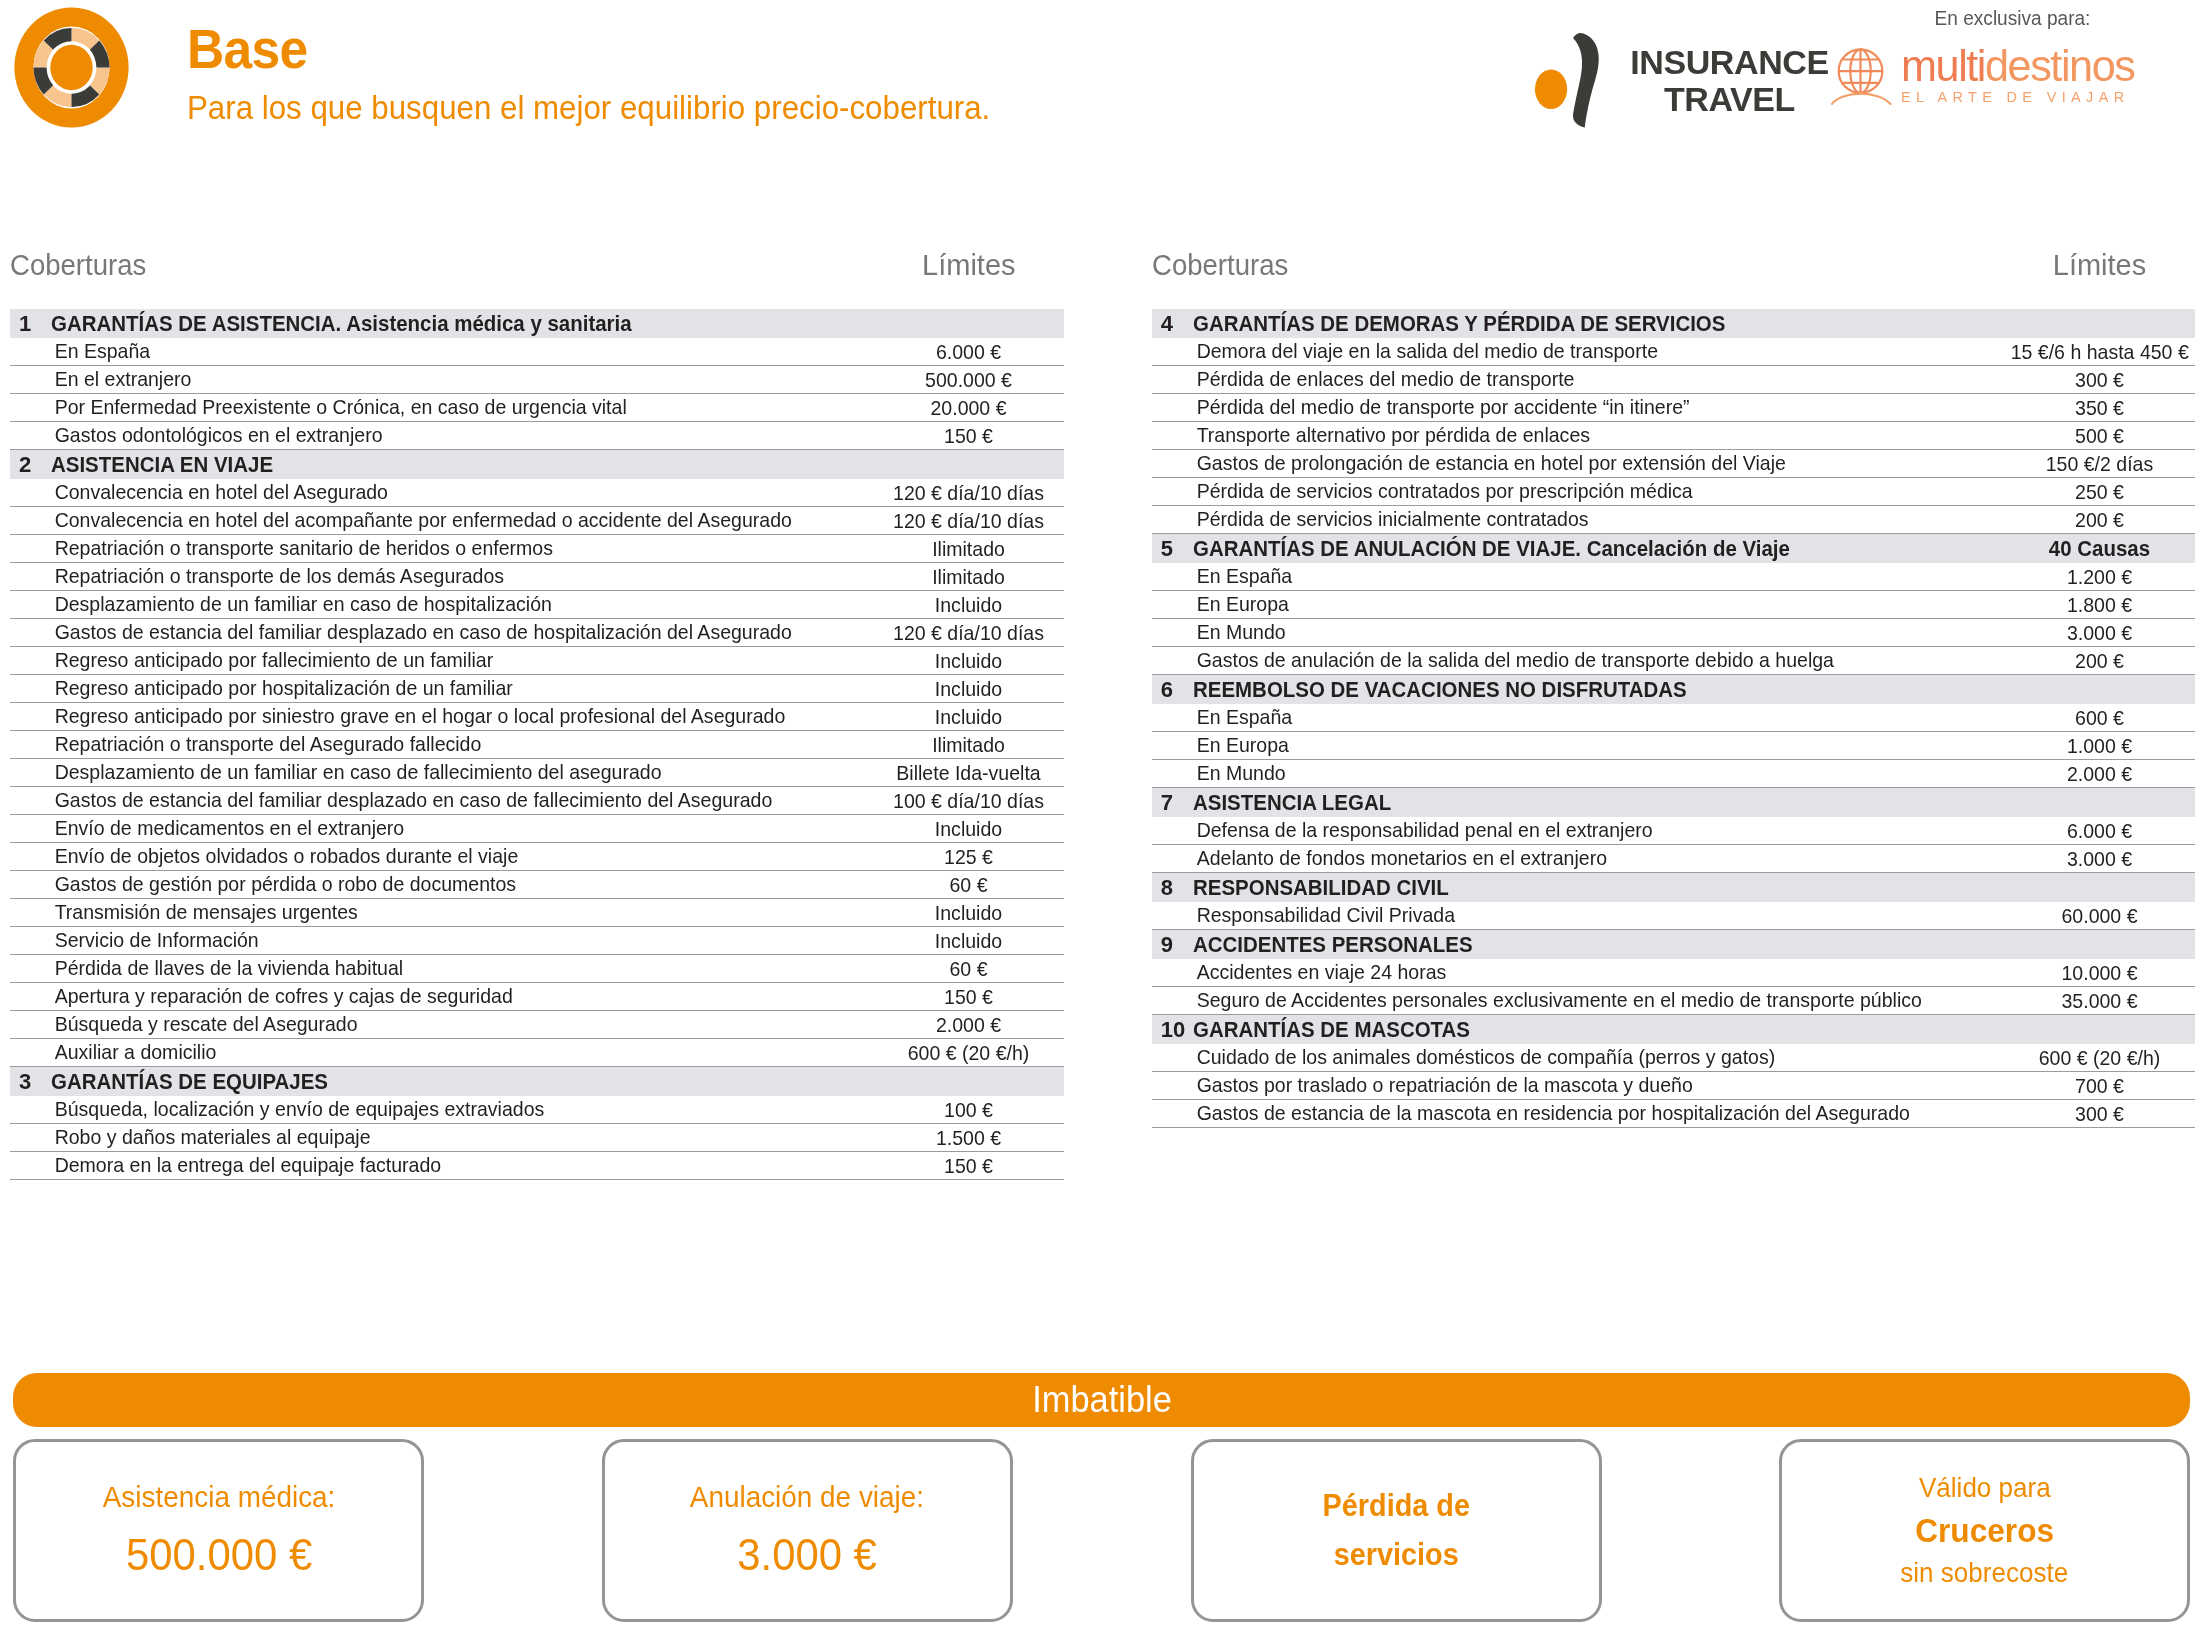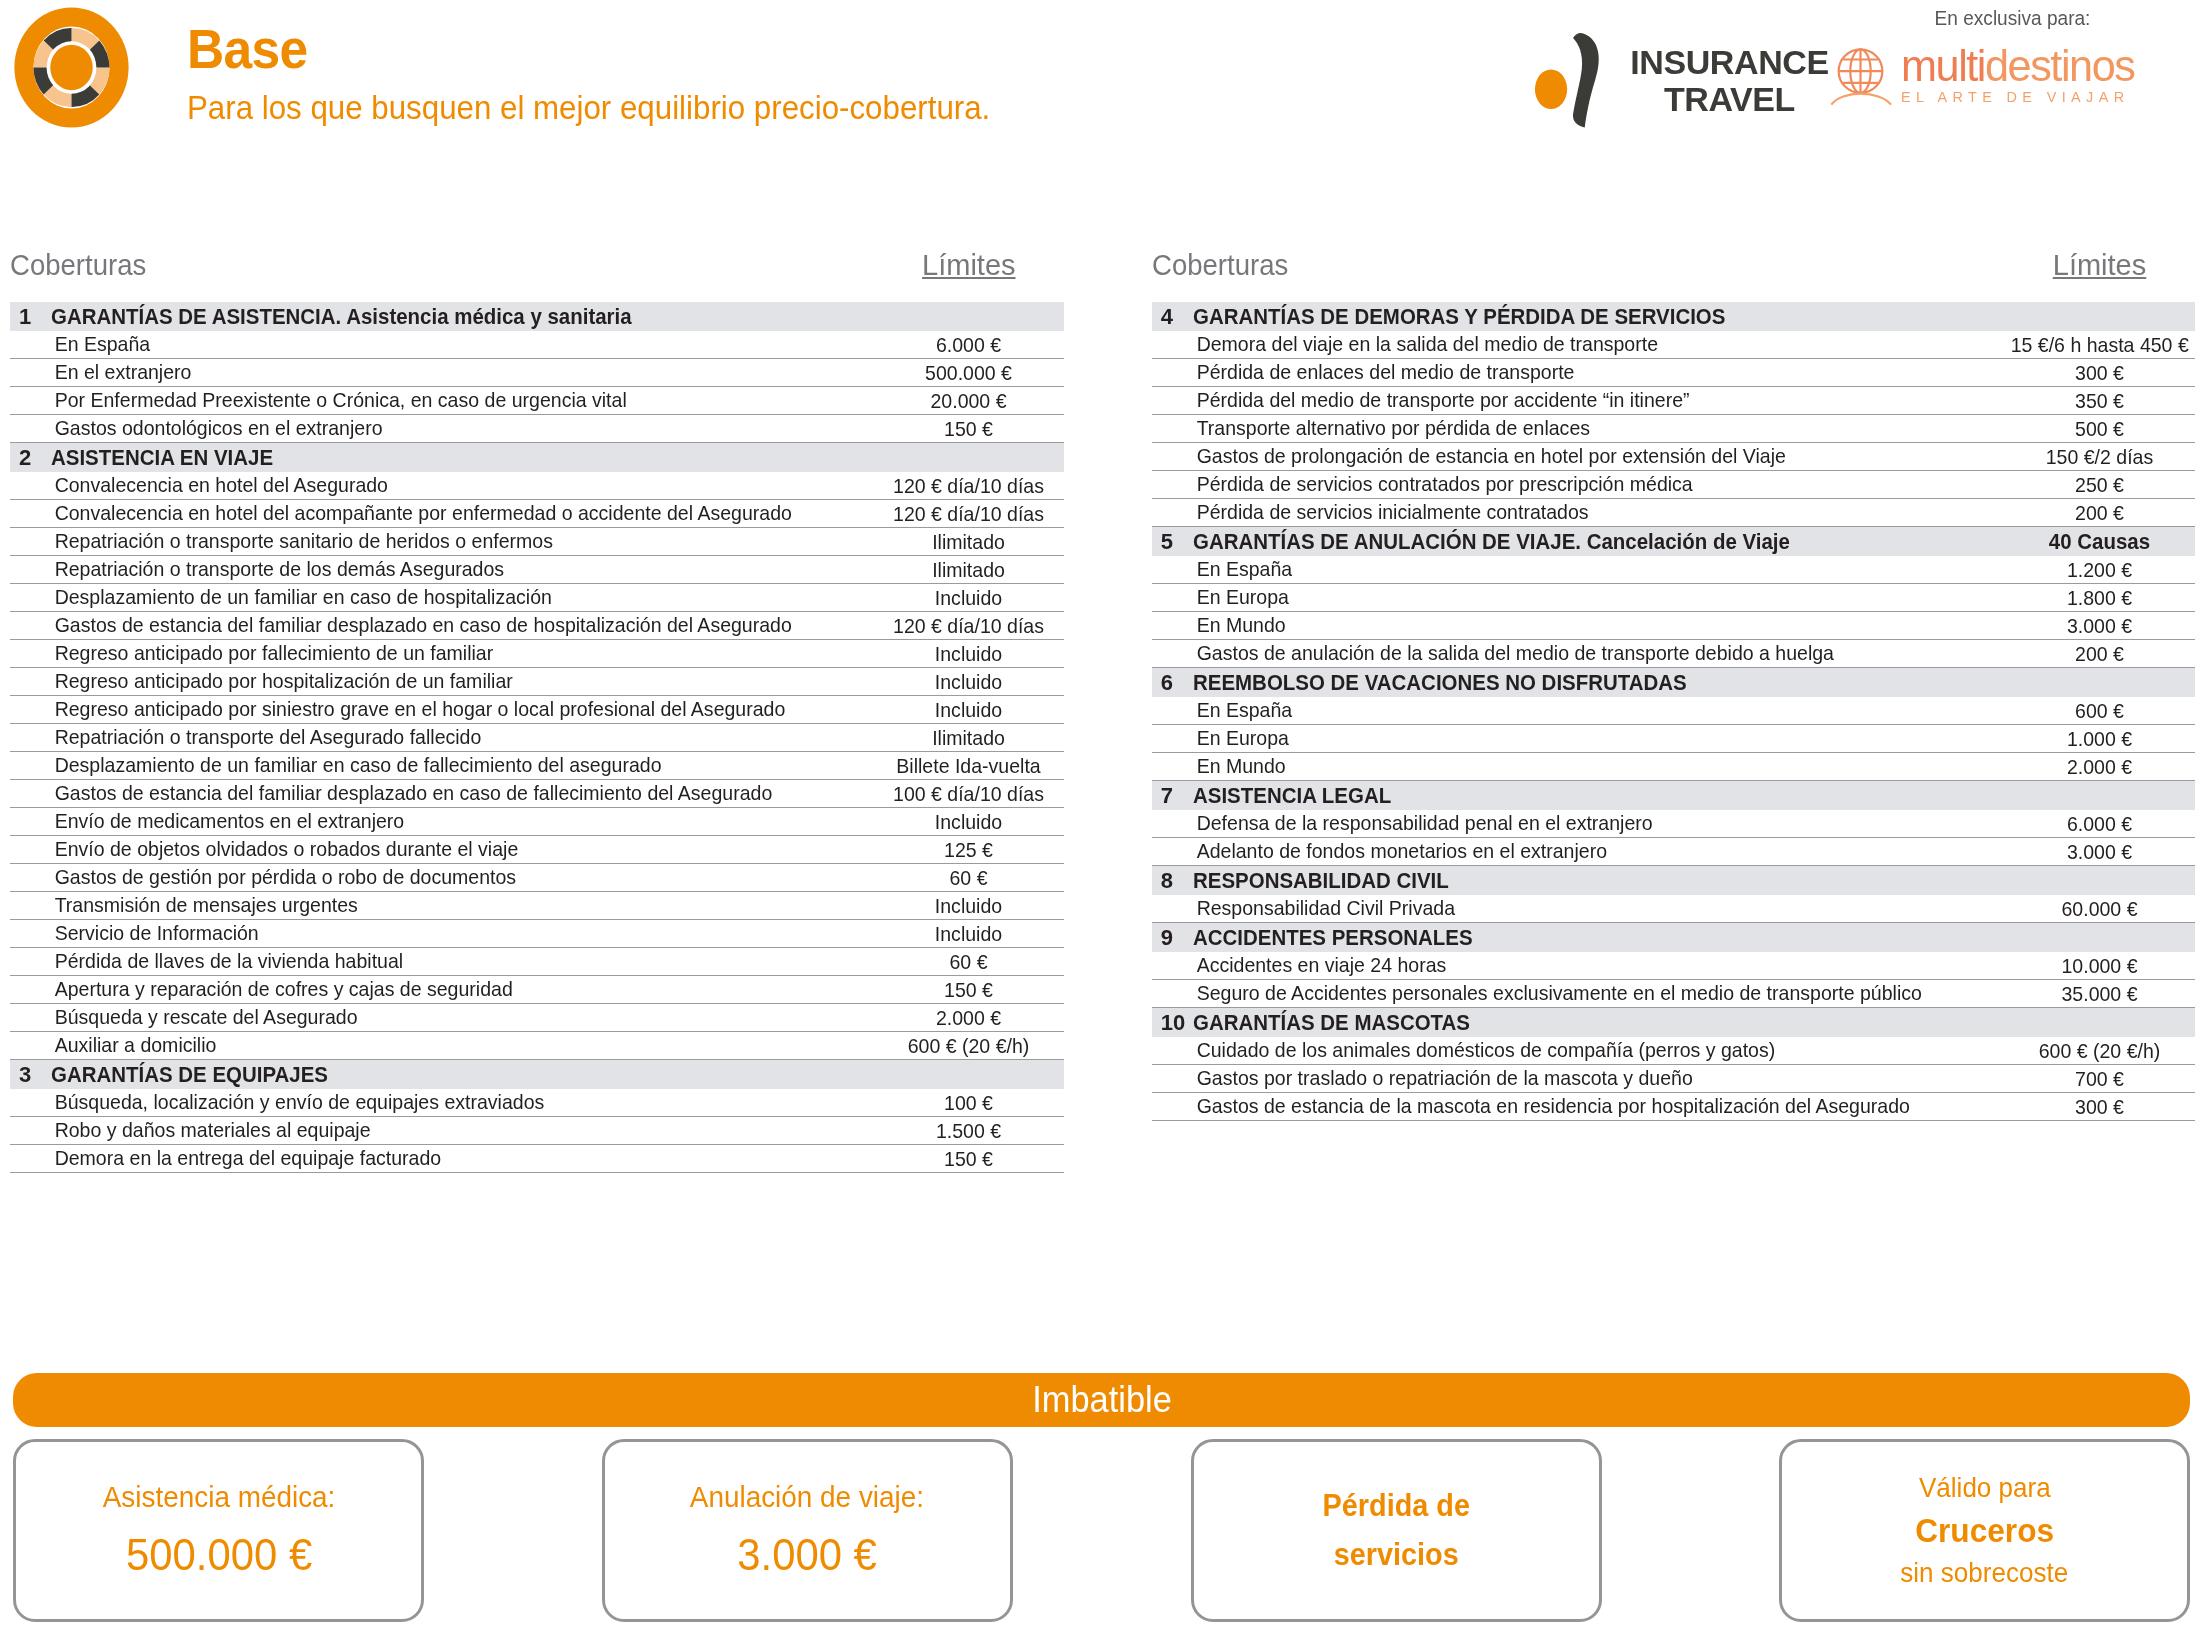--- a/index.html
+++ b/index.html
@@ -110,25 +110,25 @@
   
   .table-wrap { position: absolute; top: 249px; }
   .col-left  { left: 10.3px;   width: 1054px; }
   .col-right { left: 1152px; width: 1043px; }
 
   .tbl-head {
     display: flex;
     align-items: flex-end;
     font-size: 29px;
     color: #77787b;
-    padding-bottom: 20px;
+    padding-bottom: 27px;
     transform-origin: left bottom;
   }
   .tbl-head .th-cov { flex: 1; transform: scaleX(0.95); transform-origin: left center; }
-  .tbl-head .th-lim { text-align: center; text-decoration: underline; }
+  .tbl-head .th-lim { text-align: center; }
   .col-left  .tbl-head .th-lim { width: 191px; }
   .col-right .tbl-head .th-lim { width: 191px; }
 
   .row {
     display: flex;
     align-items: center;
     border-bottom: 1.5px solid #9b9b9e;
     min-height: 28px;
     box-sizing: border-box;
   }

